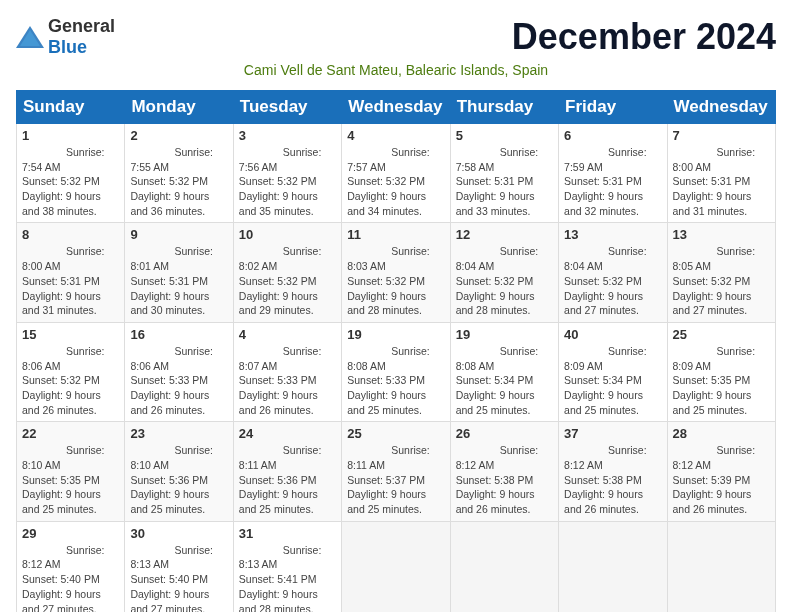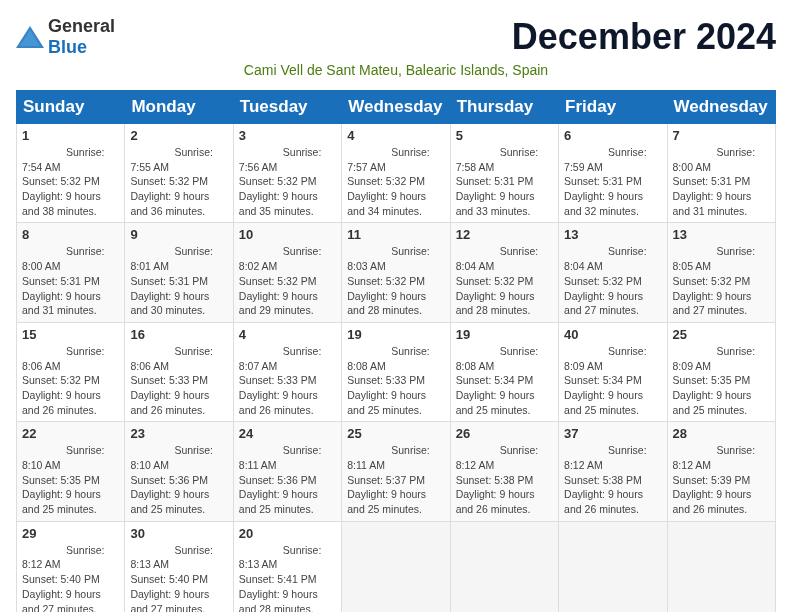--- a/index.html
+++ b/index.html
@@ -357,21 +357,21 @@
         </td>
           <td>
           <span class="cell-day">30</span>
           <span class="cell-info">
             Sunrise: 8:13 AM<br>
             Sunset: 5:40 PM<br>
             Daylight: 9 hours and 27 minutes.
           </span>
         </td>
           <td>
-          <span class="cell-day">20</span>
+          <span class="cell-day">31</span>
           <span class="cell-info">
             Sunrise: 8:13 AM<br>
             Sunset: 5:41 PM<br>
             Daylight: 9 hours and 28 minutes.
           </span>
         </td>
           <td class="empty-cell"></td>
           <td class="empty-cell"></td>
           <td class="empty-cell"></td>
           <td class="empty-cell"></td>

